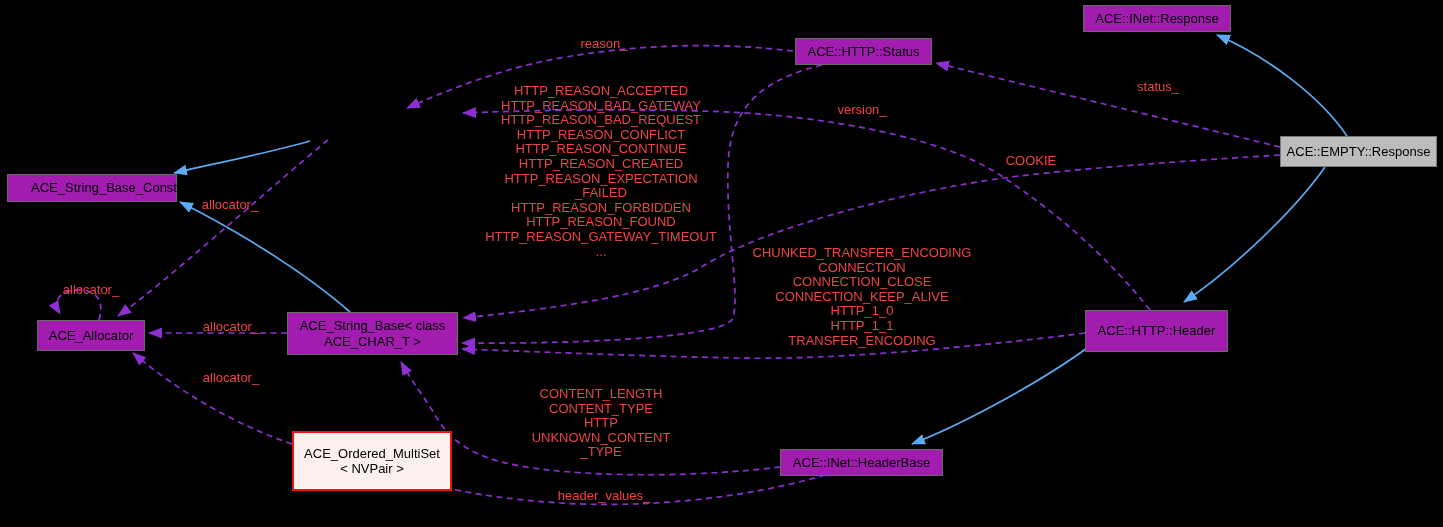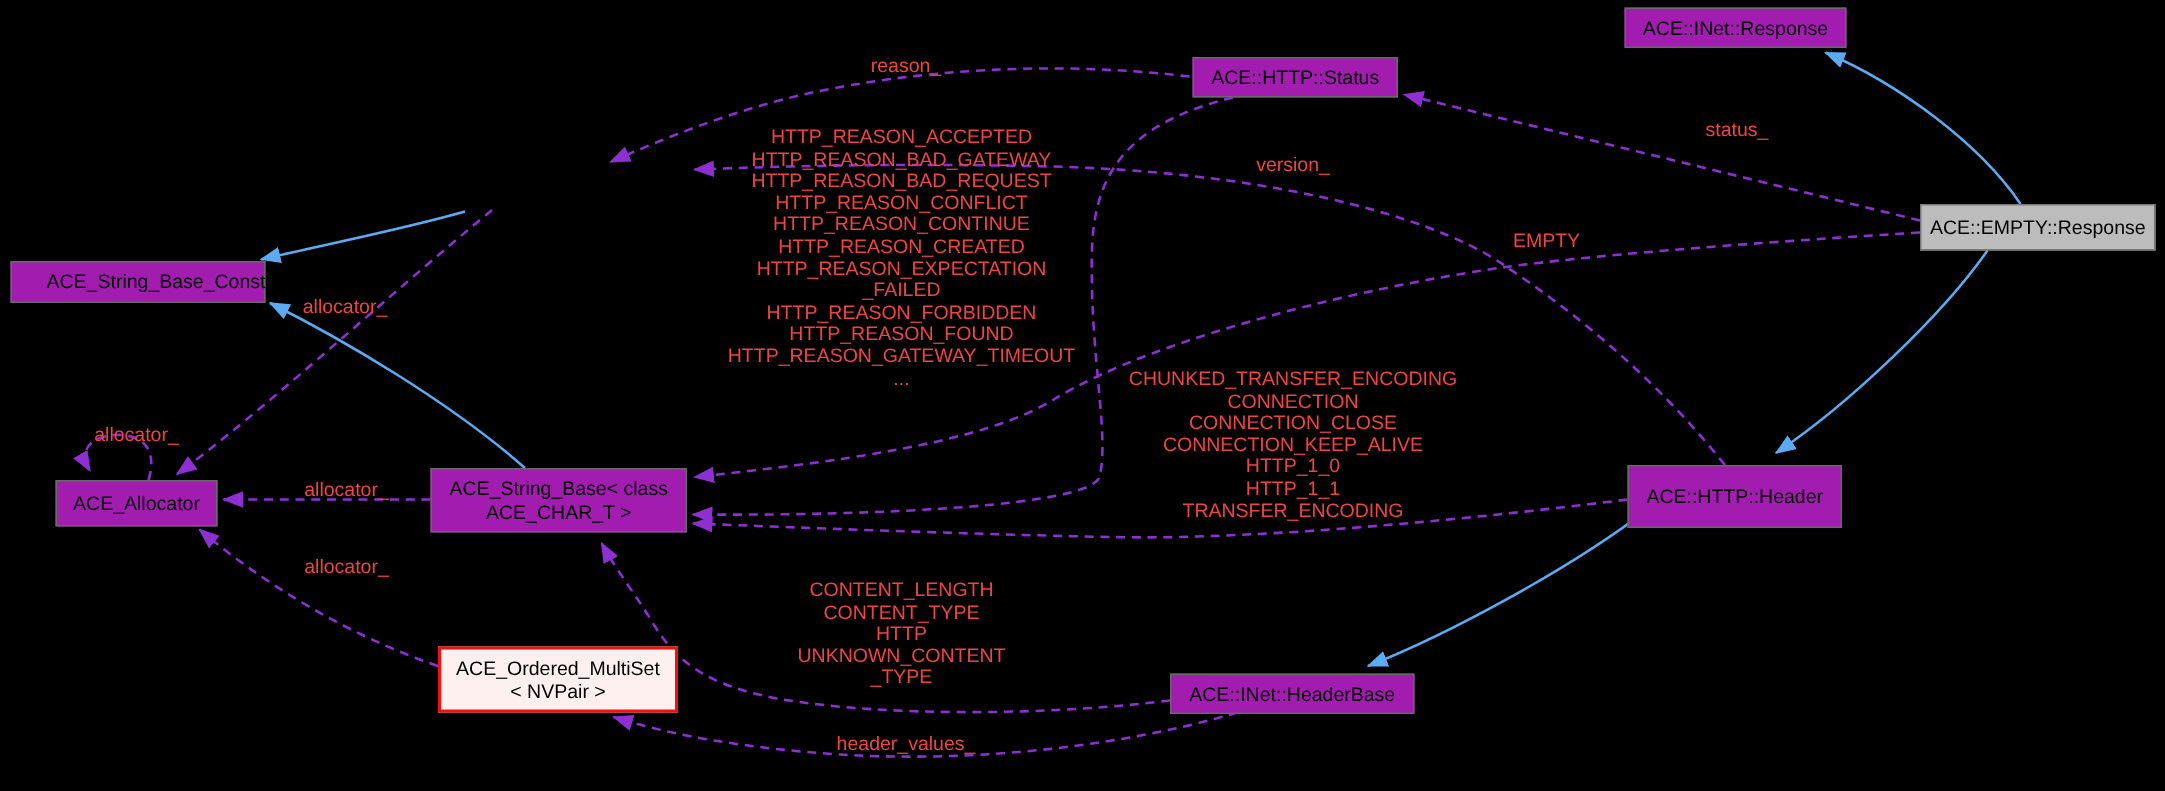--- a/index.html
+++ b/index.html
@@ -86,32 +86,32 @@
 
   <div class="node node--highlight" style="left:1280px;top:136px;width:157px;height:31px;">ACE::EMPTY::Response</div>
 
   <div class="node" style="left:37px;top:320px;width:108px;height:31px;">ACE_Allocator</div>
 
   <div class="node" style="left:287px;top:312px;width:171px;height:43px;">ACE_String_Base&lt; class
 ACE_CHAR_T &gt;</div>
 
   <div class="node" style="left:1085px;top:310px;width:143px;height:42px;">ACE::HTTP::Header</div>
 
-  <div class="node node--special" style="left:292px;top:431px;width:160px;height:44px;">ACE_Ordered_MultiSet
+  <div class="node node--special" style="left:292px;top:431px;width:160px;height:60px;">ACE_Ordered_MultiSet
 &lt; NVPair &gt;</div>
 
   <div class="node" style="left:780px;top:449px;width:163px;height:27px;">ACE::INet::HeaderBase</div>
 
   <div class="elabel" style="left:604px;top:44px;">reason_</div>
 
   <div class="elabel" style="left:1158px;top:87px;">status_</div>
 
   <div class="elabel" style="left:862px;top:110px;">version_</div>
 
-  <div class="elabel" style="left:1031px;top:161px;">EMPTY</div>
+  <div class="elabel" style="left:1031px;top:161px;">COOKIE</div>
 
   <div class="elabel" style="left:230px;top:205px;">allocator_</div>
 
   <div class="elabel" style="left:91px;top:290px;">allocator_</div>
 
   <div class="elabel" style="left:231px;top:327px;">allocator_</div>
 
   <div class="elabel" style="left:231px;top:378px;">allocator_</div>
 
   <div class="elabel" style="left:601px;top:172px;">HTTP_REASON_ACCEPTED

